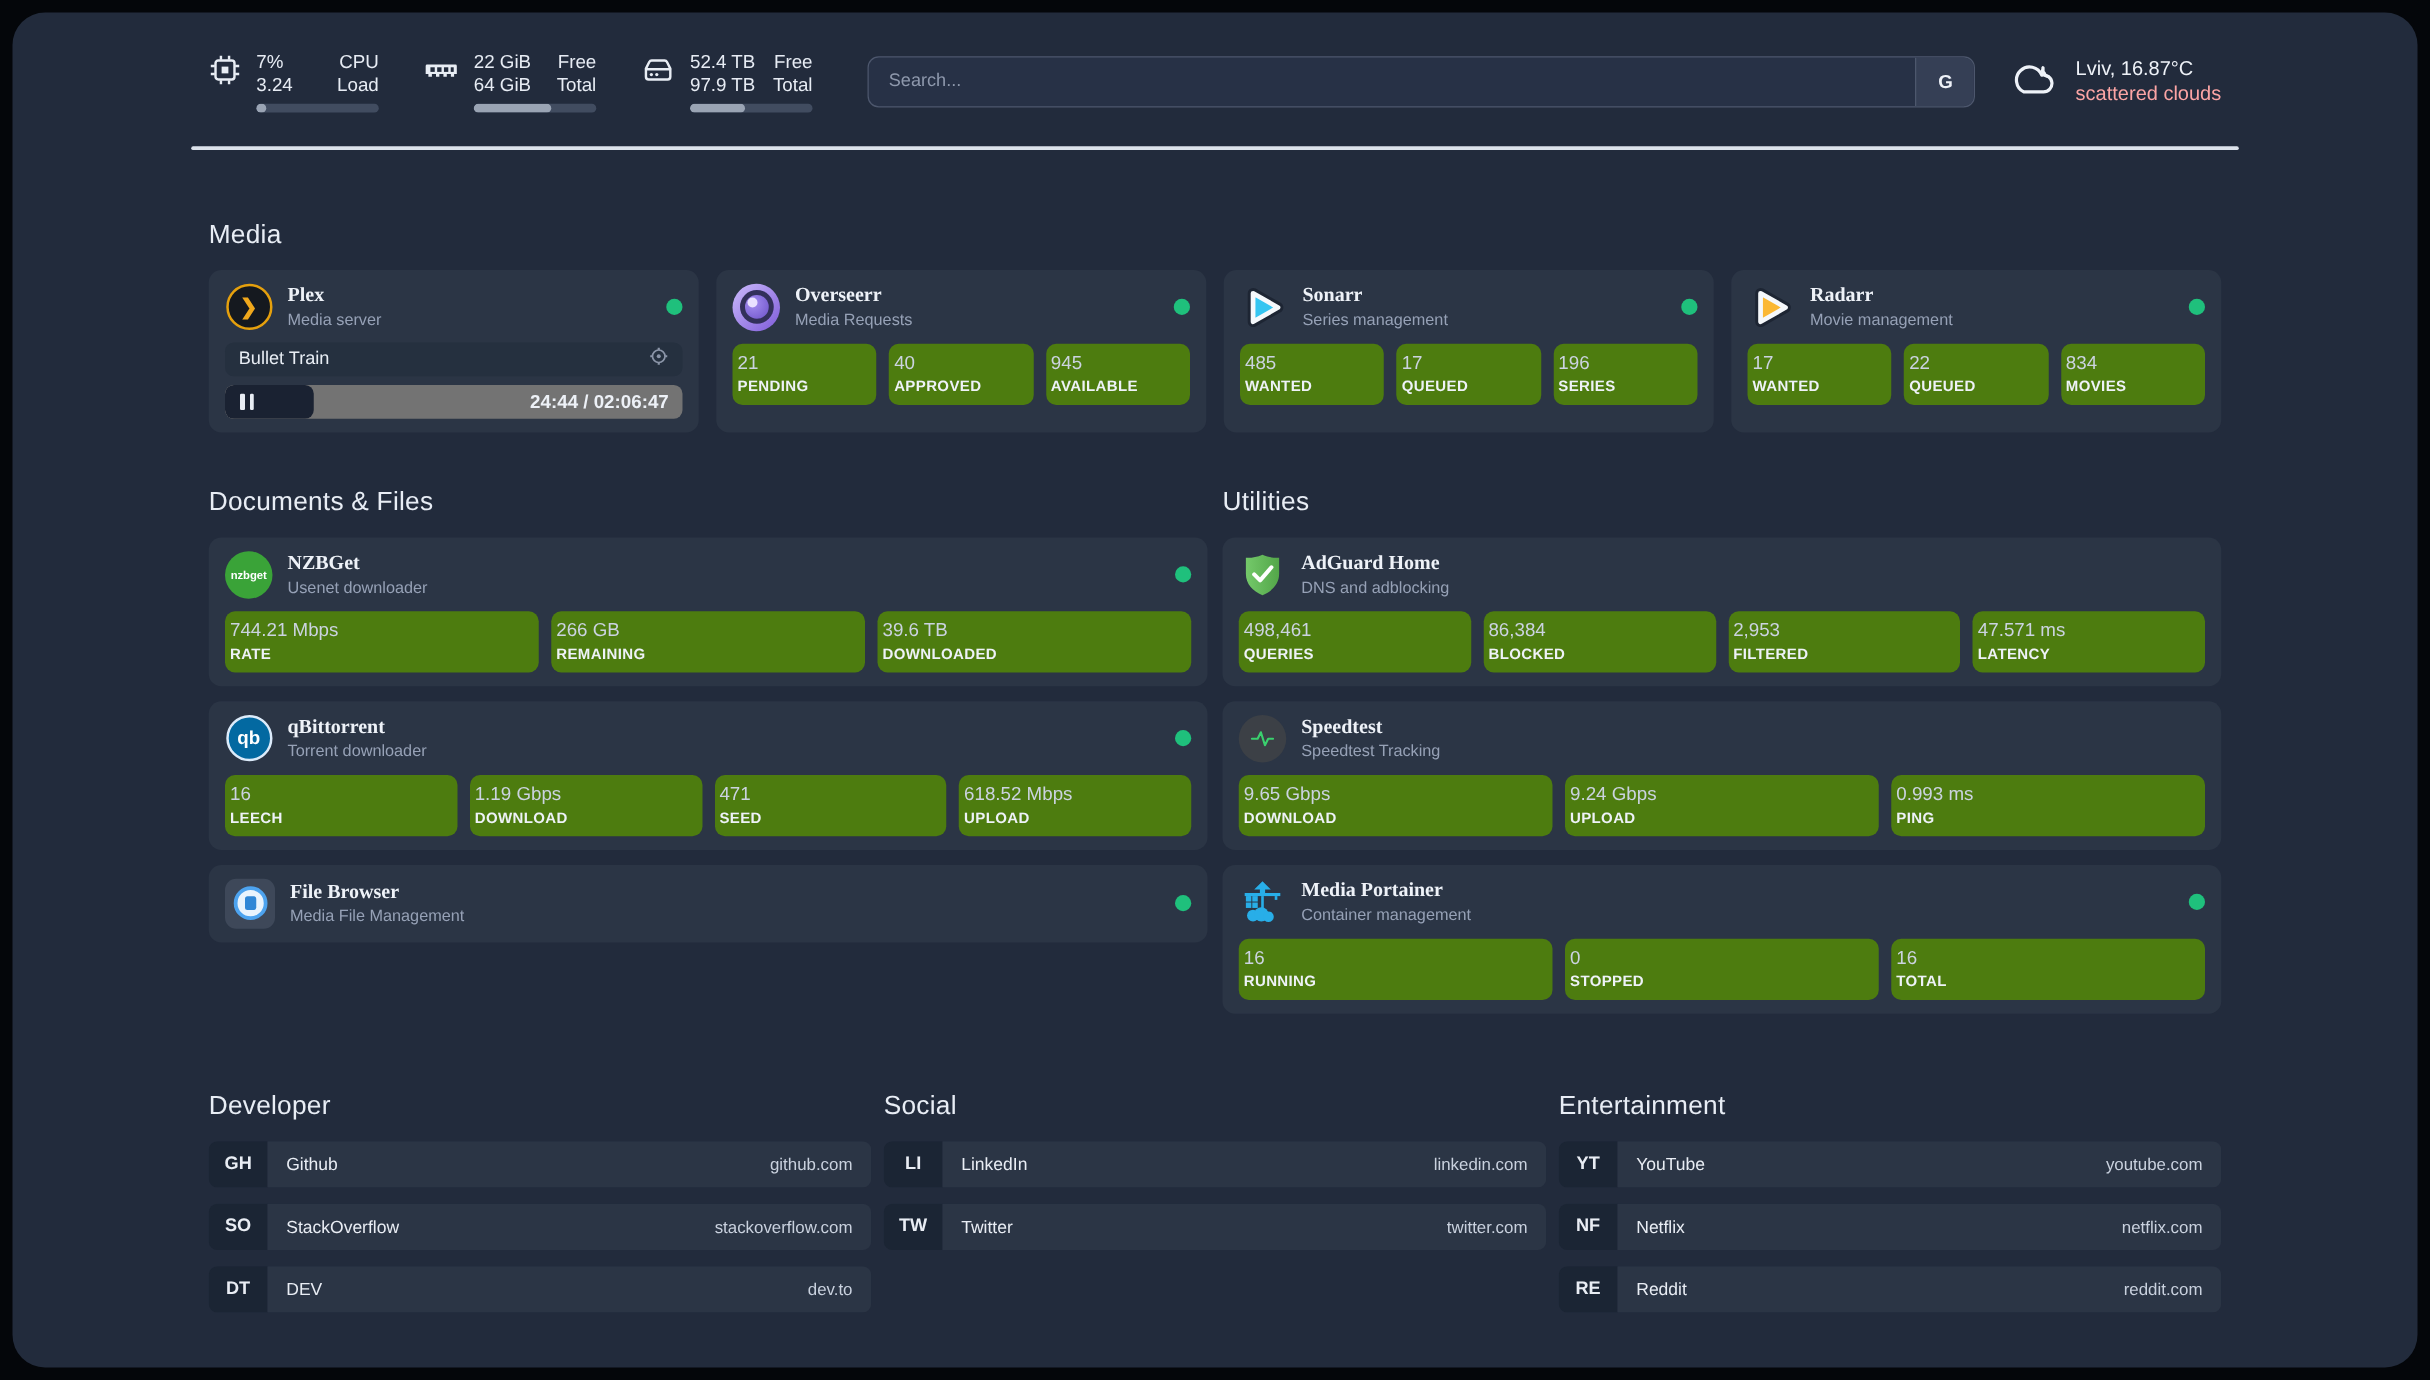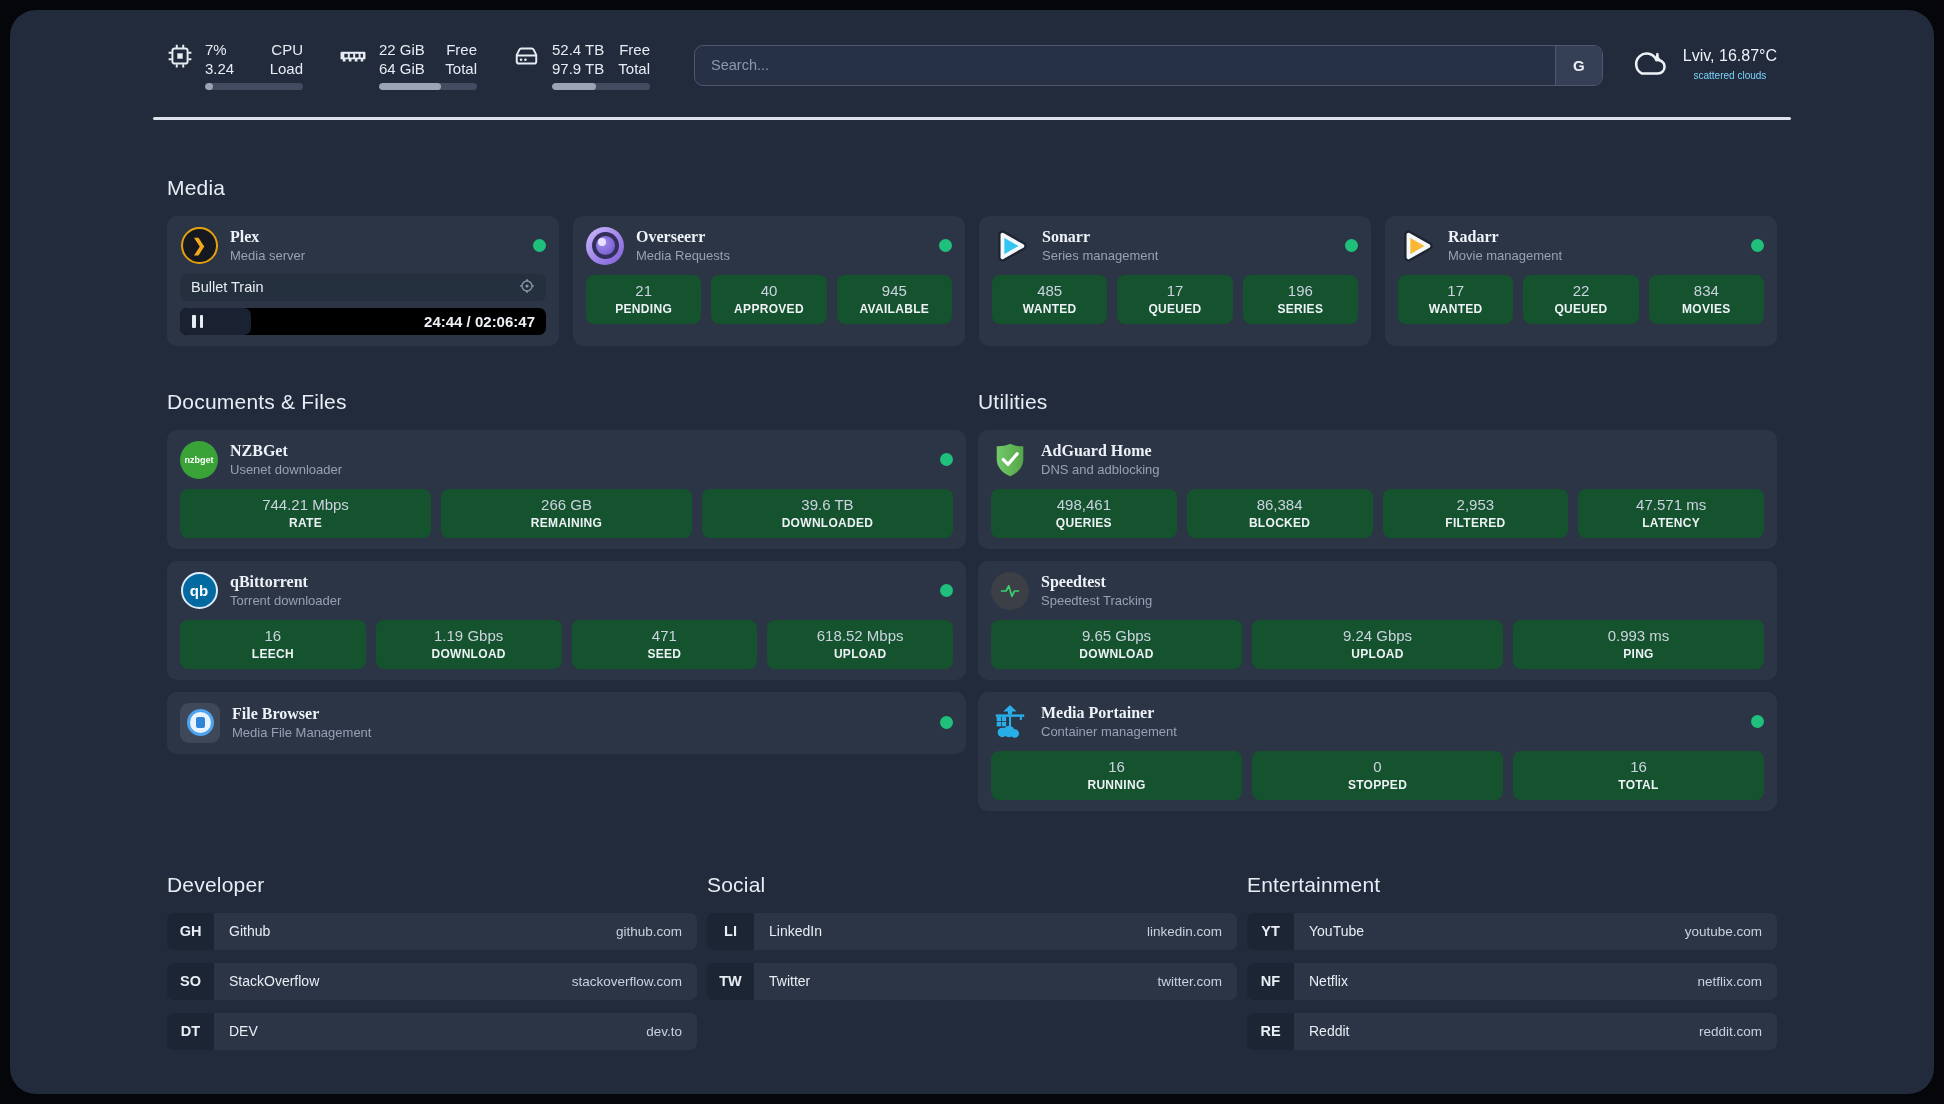--- a/index.html
+++ b/index.html
@@ -17,46 +17,46 @@
   .hw-bar { margin-top:5px; width:98px; height:7px; border-radius:4px; background:#414c60; overflow:hidden; }
   .hw-fill { height:100%; border-radius:4px; background:#9aa4b4; }
 
   .search-wrap { flex:1; display:flex; height:41px; margin:0 28px 0 44px; border:1.5px solid #4d576d; border-radius:9px; background:#273146; overflow:hidden; }
   .search-wrap input { flex:1; background:transparent; border:0; outline:none; padding:0 16px; color:#dfe5ee; font-size:14.5px; font-family:"Liberation Sans", sans-serif; }
   .search-wrap input::placeholder { color:#8e98ac; }
   .g-btn { width:47px; display:flex; align-items:center; justify-content:center; background:#353f55; border-left:1.5px solid #4d576d; color:#eef2f8; font-size:15px; font-weight:600; cursor:pointer; }
 
   .weather { display:flex; align-items:center; gap:12px; color:#eef2f8; }
   .weather .w1 { font-size:16px; line-height:21px; }
-  .weather .w2 { font-size:10px; line-height:19px; color:#7dd3fc;text-align:center; }
+  .weather .w2 { font-size:16px; line-height:19px; color:#fca5a5;text-align:center; }
 
   .divider { height:2.5px; background:#dce2eb; border-radius:2px; margin:27px -14px 0; }
 
   
   .section-title { font-size:21px; font-weight:500; color:#e8edf5; letter-spacing:.2px; }
   .media-section { margin-top:56px; }
   .media-grid { display:grid; grid-template-columns:repeat(4,1fr); gap:14px; margin-top:16px; }
 
   .card { background:#2b3545; border-radius:10px; padding:11px 13px; cursor:pointer; }
   .card-header { display:flex; align-items:center; gap:12px; }
   .app-icon { width:38px; height:38px; display:flex; align-items:center; justify-content:center; flex:none; }
   .app-title { font-size:16px; font-weight:600; color:#eef2f8; line-height:20px;font-family:Liberation Serif, serif; }
   .app-sub { font-size:13px; color:#96a1b6; line-height:17px; }
   .dot { width:13px; height:13px; border-radius:50%; background:#1fc07c; margin-left:auto; flex:none; }
 
   .stats-row { display:grid; gap:10px; margin-top:10px; }
   .cols3 { grid-template-columns:repeat(3,1fr); } .cols4 { grid-template-columns:repeat(4,1fr); }
-  .stat-box { background:#14532d; border-radius:8px; padding:6px 4px 7px; text-align:center; }
+  .stat-box { background:#4d7c0f; border-radius:8px; padding:6px 4px 7px; }
   .sb-value { font-size:15px; color:#cbd3e0; line-height:20px; }
   .sb-label { font-size:12px; font-weight:700; color:#eef2f7; line-height:16px; letter-spacing:.3px; }
 
   
   .media-row { margin-top:9px; background:#25303f; border-radius:7px; height:27px; display:flex; align-items:center; padding:0 11px; font-size:14.5px; color:#e8edf4; }
   .media-row .spacer { flex:1; }
-  .progress-row { position:relative; margin-top:7px; background:#000000; border-radius:7px; height:27px; display:flex; align-items:center; overflow:hidden;gap:44px; }
+  .progress-row { position:relative; margin-top:7px; background:#737373; border-radius:7px; height:27px; display:flex; align-items:center; overflow:hidden;gap:44px; }
   .elapsed { position:absolute; left:0; top:0; bottom:0; width:19.5%; background:#1a2232; border-radius:7px; }
   .pause { position:relative; margin-left:12px; display:flex; gap:4px; }
   .pause i { display:block; width:3.5px; height:13px; background:#e8edf4; border-radius:1px; }
   .time { position:relative; margin-left:auto; padding-right:11px; font-size:15px; font-weight:600; color:#edf1f7; }
 
   .two-col { display:grid; grid-template-columns:1fr 1fr; gap:12px; margin-top:44px; }
   .col-cards { display:grid; gap:12px; margin-top:16px; align-content:start; }
 
   
   .links-area { display:grid; grid-template-columns:repeat(3,1fr); gap:10px; margin-top:62px; }

